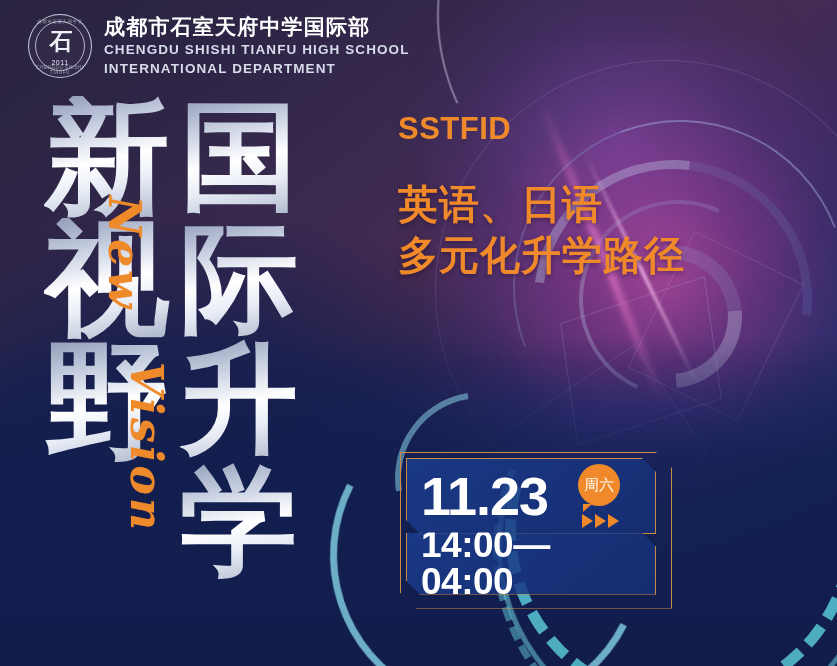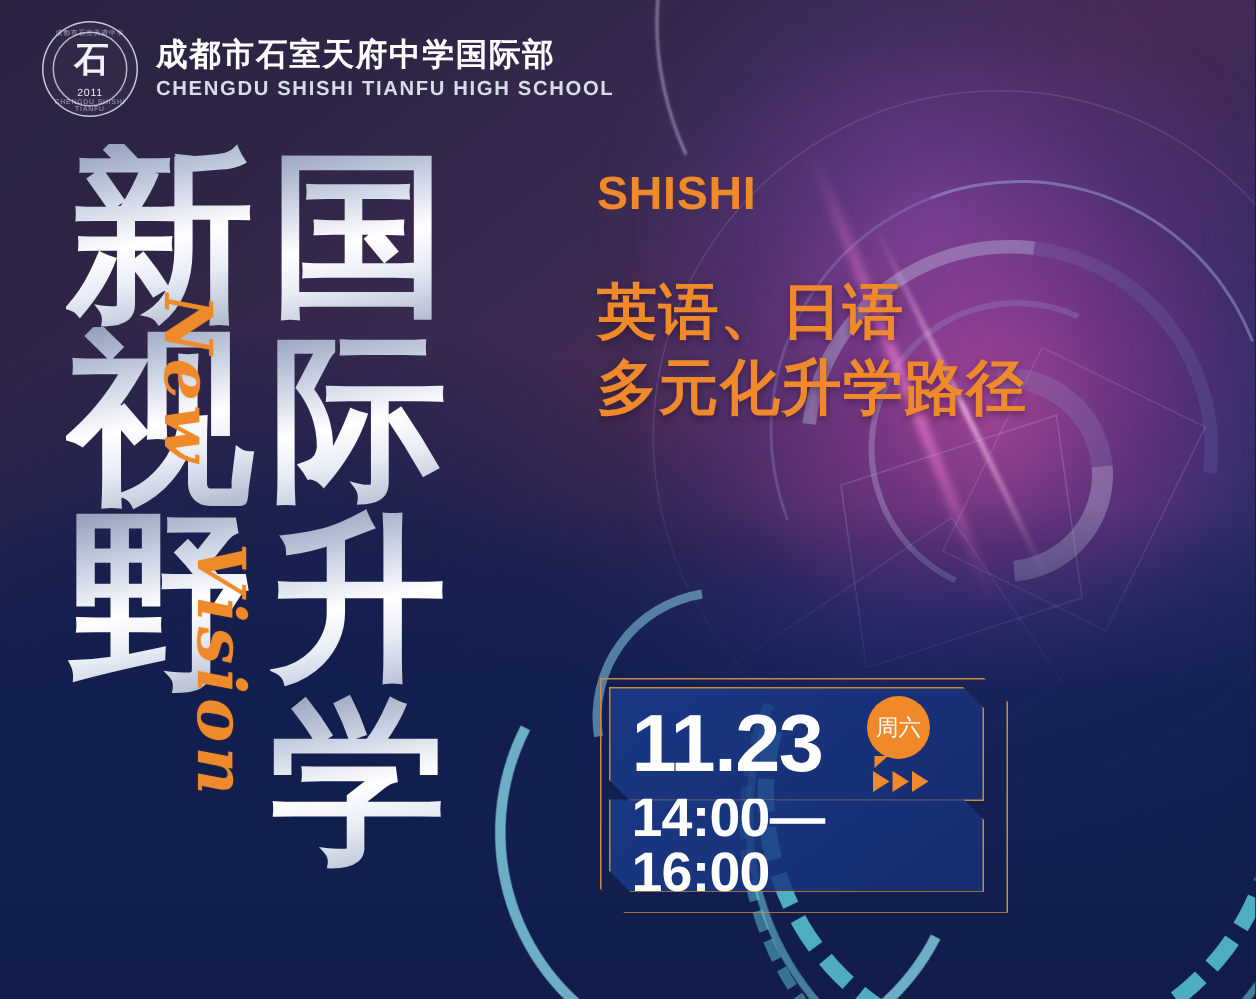--- a/index.html
+++ b/index.html
@@ -211,21 +211,21 @@
   .en-head{
     color:#ef8a2b;font-weight:bold;
     font-family:"Liberation Sans",sans-serif;
     font-size:31px;letter-spacing:.5px;line-height:1.35;
   }
   #en-line2{letter-spacing:1px;}
 
   #cn-lines{margin-top:32px;}
   .cn-line{
     color:#f0892a;
-    font-family:Liberation Serif, serif;
+    font-family:Liberation Mono, monospace;
     font-weight:bold;font-size:40px;line-height:1.28;letter-spacing:1px;
     white-space:nowrap;
     text-shadow:0 2px 5px rgba(30,10,40,.45);
   }
 
   
   #date-box{
     position:absolute;left:406px;top:458px;width:250px;z-index:39;
   }
   #date-box .frame{
@@ -301,54 +301,55 @@
     <div id="school-logo">
       <div class="inner-ring"></div>
       <div class="ring-text-top">成都市石室天府中学</div>
       <div class="mark">石</div>
       <div class="year">2011</div>
       <div class="ring-text-bottom">CHENGDU SHISHI TIANFU</div>
     </div>
     <div id="school-names">
       <div id="name-cn">成都市石室天府中学国际部</div>
       <div id="name-en1">CHENGDU SHISHI TIANFU HIGH SCHOOL</div>
+      <div id="name-en2">INTERNATIONAL DEPARTMENT</div>
     </div>
   </div>
 
   <div id="title-block">
     <div class="title-col" id="col-left">
       <div class="big-char">新</div>
       <div class="big-char">视</div>
       <div class="big-char">野</div>
     </div>
     <div class="title-col" id="col-right">
       <div class="big-char">国</div>
       <div class="big-char">际</div>
       <div class="big-char">升</div>
       <div class="big-char">学</div>
     </div>
   </div>
   <div id="script-new">New</div>
   <div id="script-vision">Vision</div>
 
   <div id="right-col">
-    <div class="en-head" id="en-line1">SHISHI</div>
+    <div class="en-head" id="en-line1">SSTFID</div>
     <div id="cn-lines">
       <div class="cn-line">英语、日语</div>
       <div class="cn-line">多元化升学路径</div>
     </div>
   </div>
 
   <div id="date-box">
     <div class="frame"></div>
     <div class="date-row" id="row-date">
       <span id="date-num">11.23</span>
     </div>
     <div class="date-row" id="row-time">
-      <span id="time-range">14:00—16:00</span>
+      <span id="time-range">14:00—04:00</span>
     </div>
     <div id="weekday-badge">周六</div>
     <div id="arrows">
       <span></span>
       <span></span>
       <span></span>
     </div>
   </div>
 
 </div>

